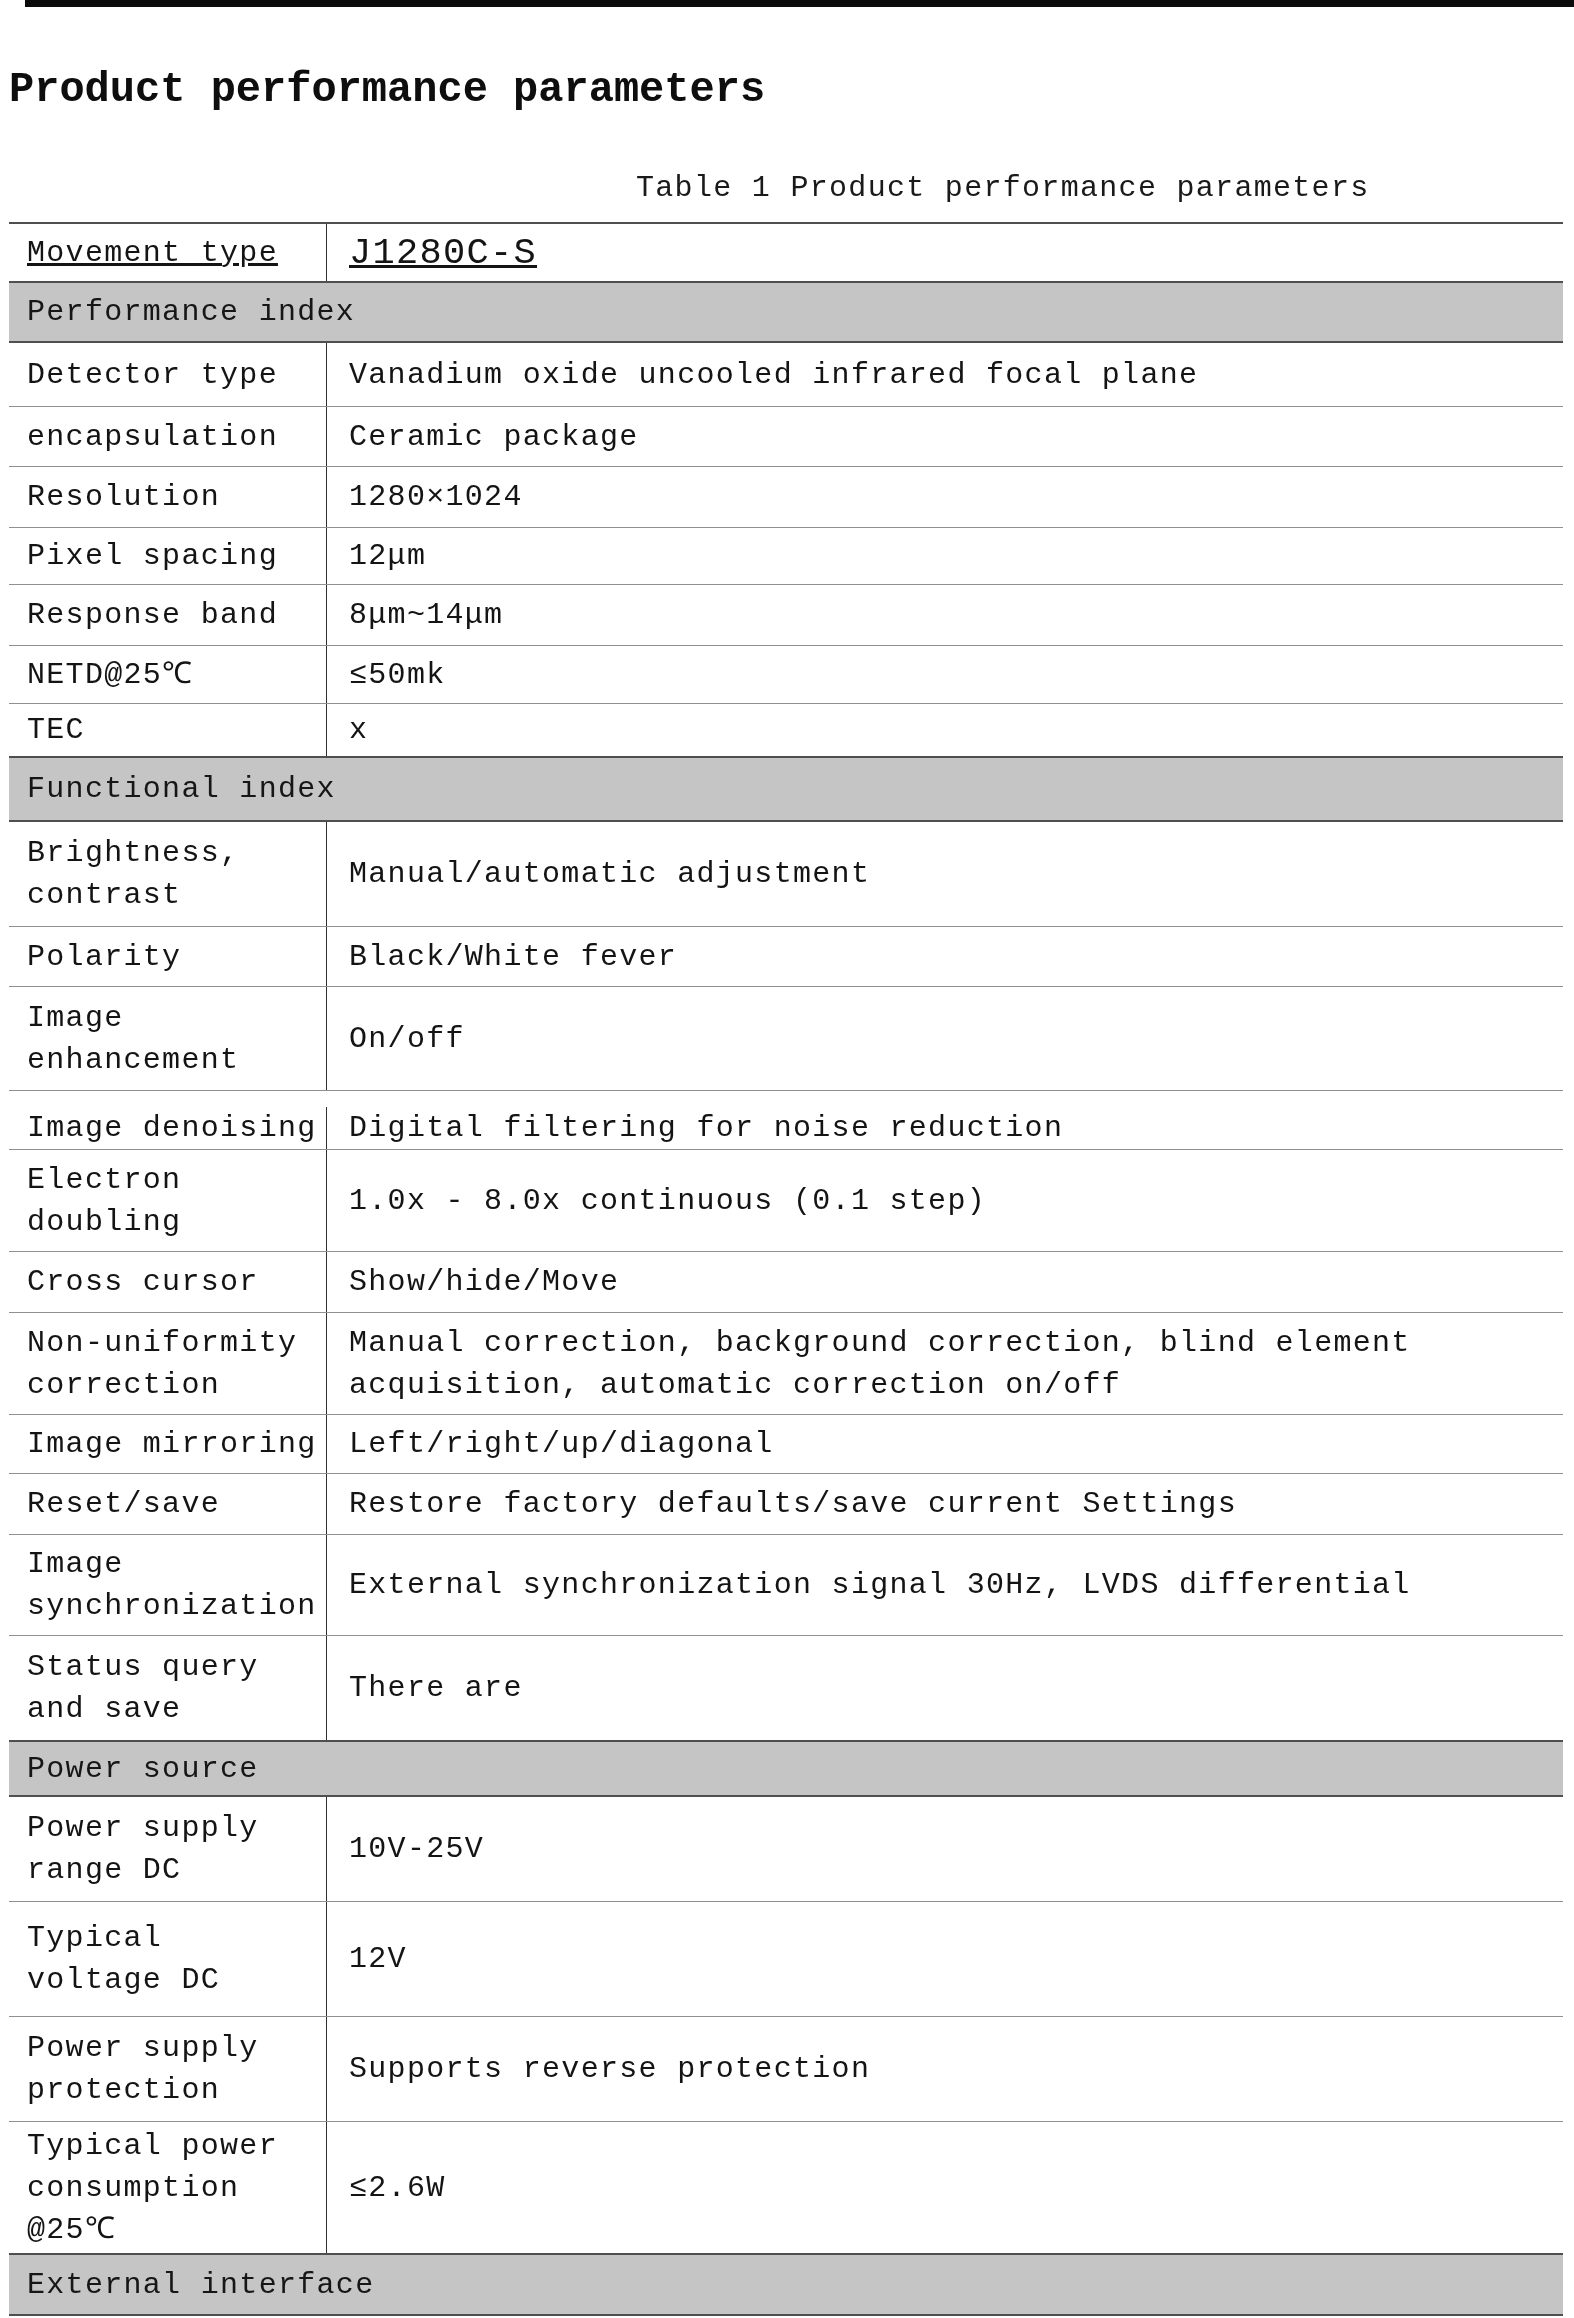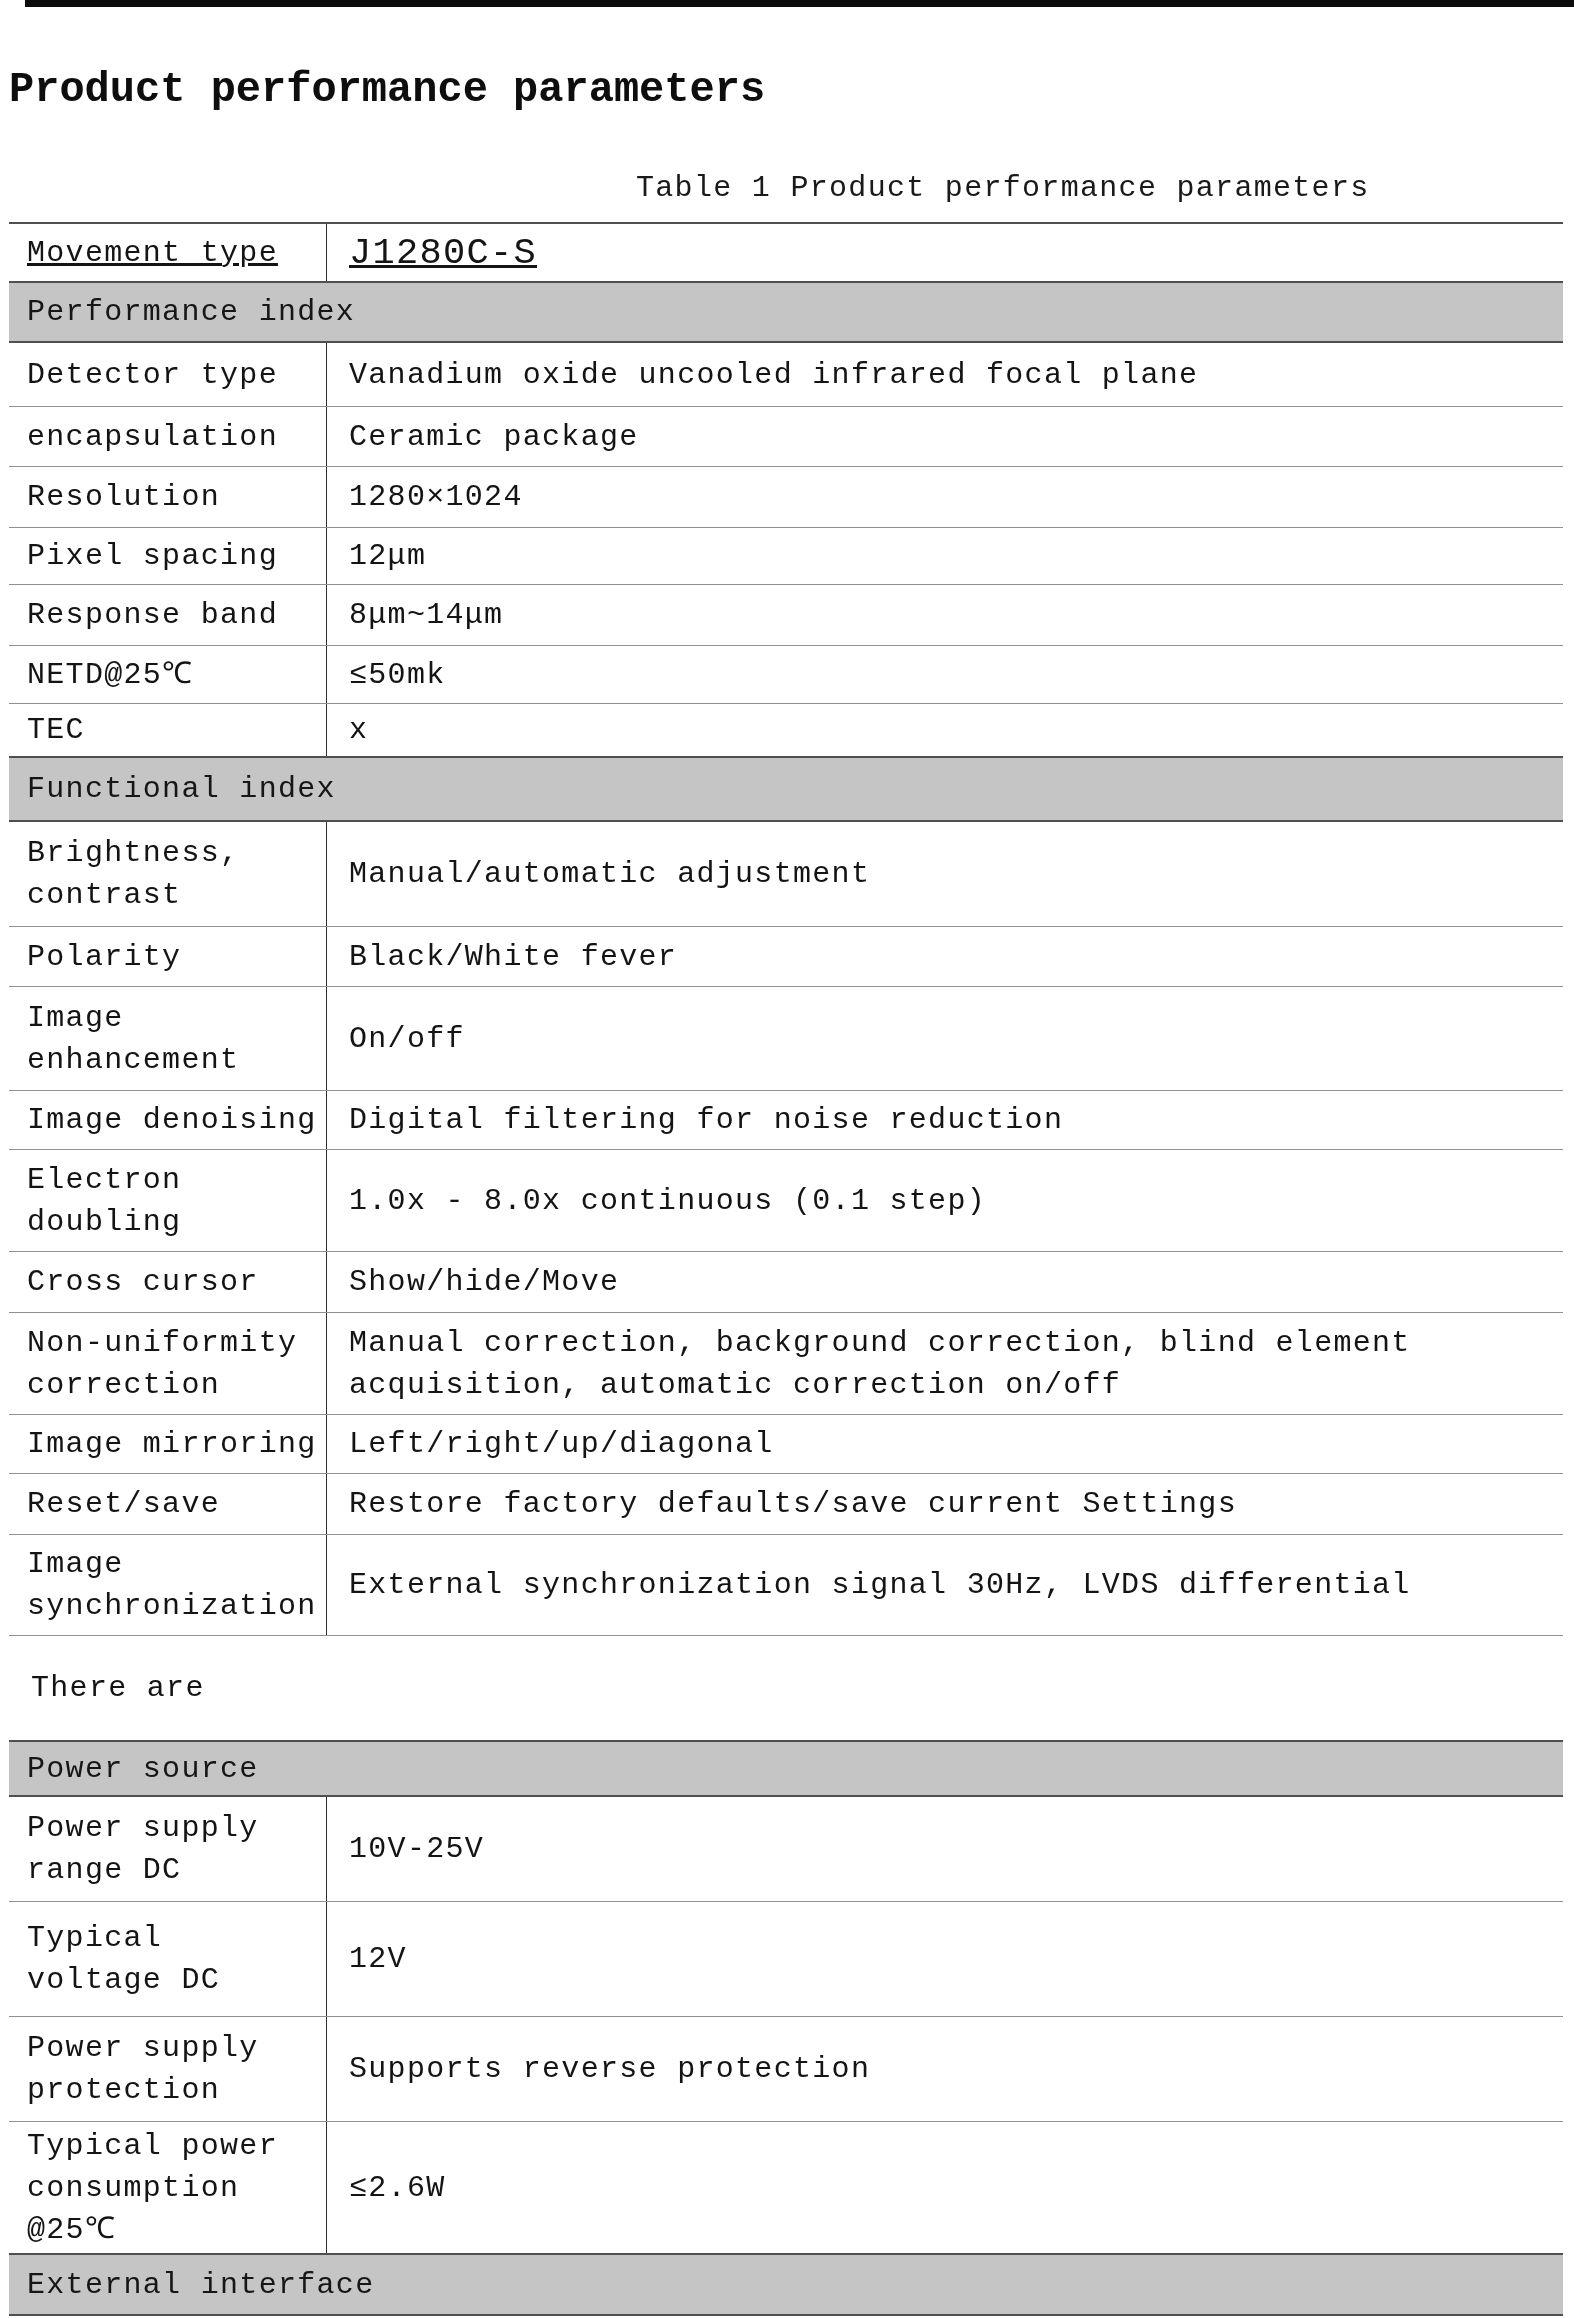--- a/index.html
+++ b/index.html
@@ -178,21 +178,21 @@
       </div>
       <div class="row data" style="height: 104px;">
         <div class="cell label-cell">
           <div class="ln">Image</div>
           <div class="ln">enhancement</div>
         </div>
         <div class="cell value-cell">
           <div class="ln">On/off</div>
         </div>
       </div>
-      <div class="row data" style="height: 59px;">
+      <div class="row data" style="height: 59px; align-items: flex-end;">
         <div class="cell label-cell">
           <div class="ln">Image denoising</div>
         </div>
         <div class="cell value-cell">
           <div class="ln">Digital filtering for noise reduction</div>
         </div>
       </div>
       <div class="row data" style="height: 102px;">
         <div class="cell label-cell">
           <div class="ln">Electron</div>
@@ -239,20 +239,24 @@
       <div class="row data" style="height: 101px;">
         <div class="cell label-cell">
           <div class="ln">Image</div>
           <div class="ln">synchronization</div>
         </div>
         <div class="cell value-cell">
           <div class="ln">External synchronization signal 30Hz, LVDS differential</div>
         </div>
       </div>
       <div class="row data" style="height: 105px;">
+        <div class="cell label-cell">
+          <div class="ln">Status query</div>
+          <div class="ln">and save</div>
+        </div>
         <div class="cell value-cell">
           <div class="ln">There are</div>
         </div>
       </div>
       <div class="row section" style="height: 57px;">
         <div class="cell section-cell">Power source</div>
       </div>
       <div class="row data" style="height: 104px;">
         <div class="cell label-cell">
           <div class="ln">Power supply</div>

